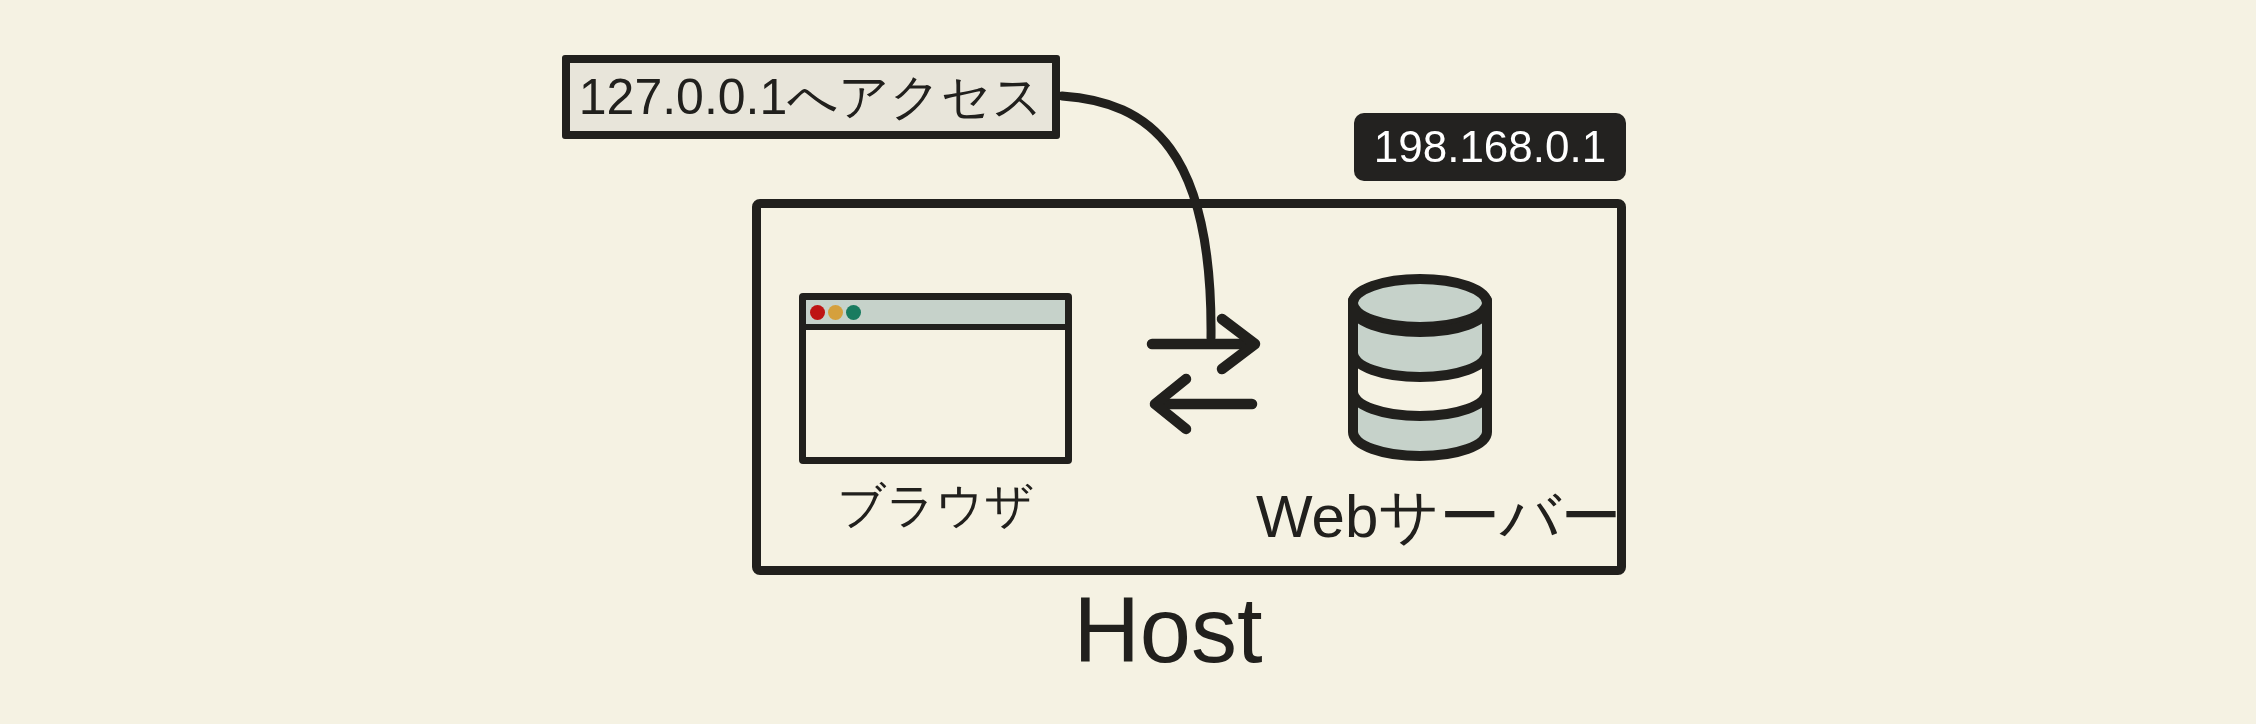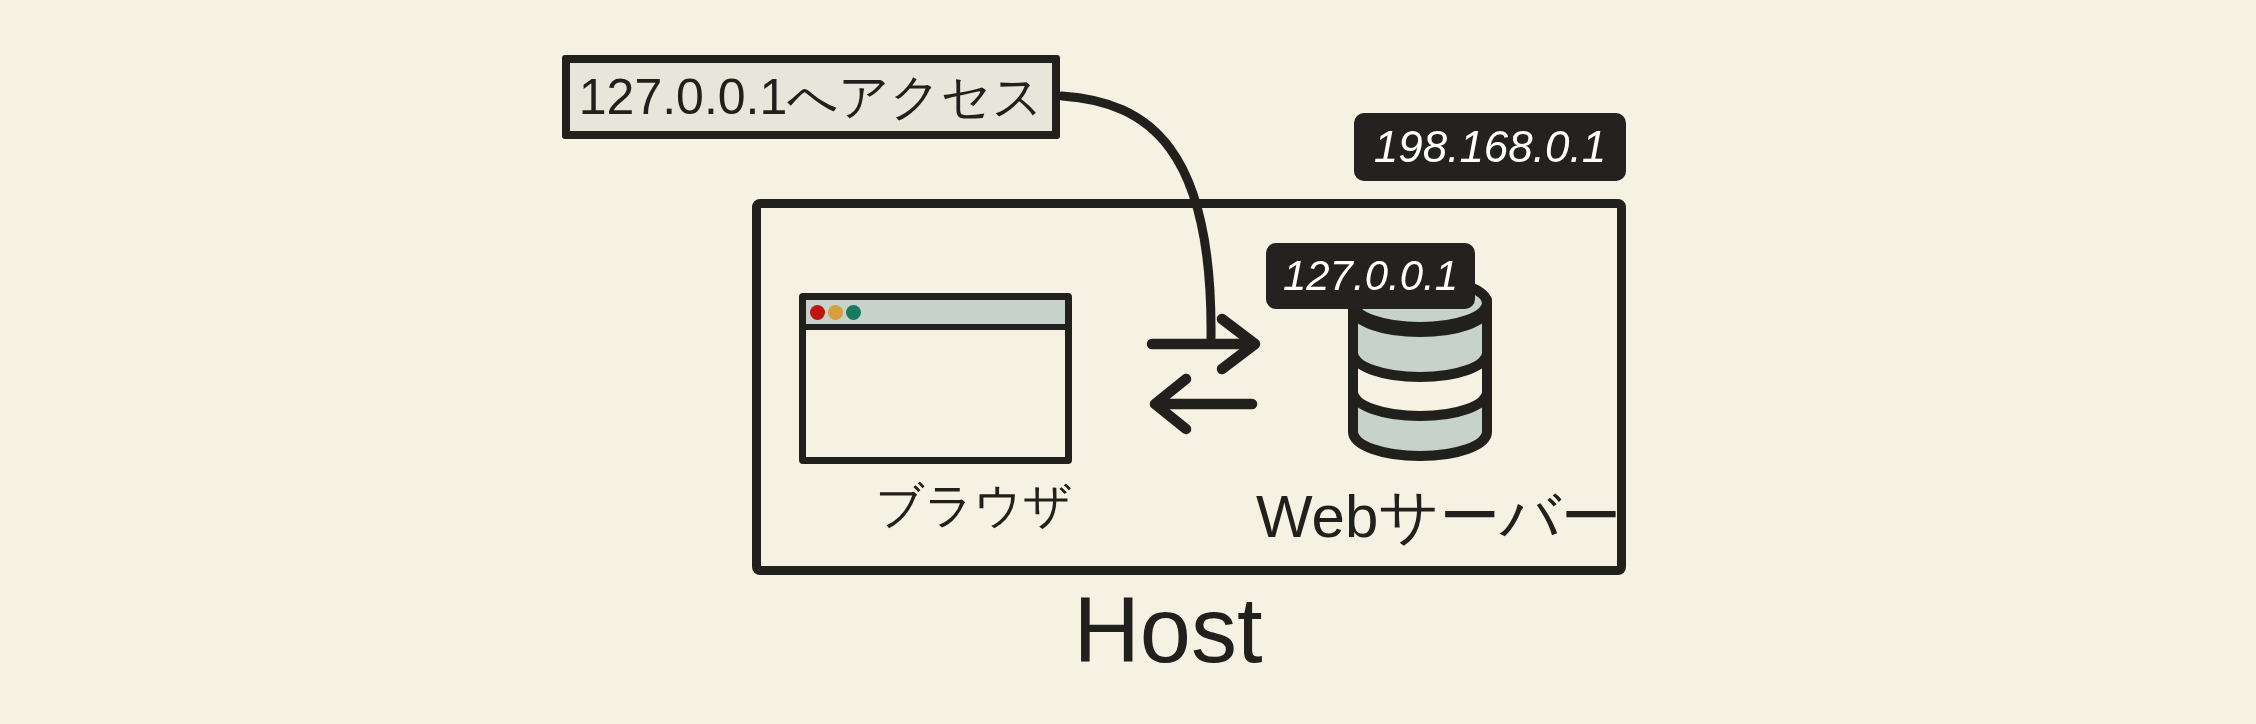--- a/index.html
+++ b/index.html
@@ -38,21 +38,20 @@
     white-space:nowrap;
   }
 
   
   .badge{
     background:var(--badge-bg,#232220);
     color:#FFFFFF;
     border-radius:10px;
     display:flex;align-items:center;justify-content:center;
     white-space:nowrap;
-    font-style:italic;
   }
   .badge-external{left:1354px;top:113px;width:272px;height:68px;font-size:44px;}
   .badge-server{left:1266px;top:243px;width:209px;height:66px;font-size:42px;}
 
   
   .browser{
     left:799px;top:293px;width:273px;height:171px;
     border:7px solid var(--ink,#21201D);
     border-radius:4px;
     background:var(--bg,#F5F2E3);
@@ -62,21 +61,21 @@
     height:24px;
     background:var(--sage,#C6D2CA);
     border-bottom:6px solid var(--ink,#21201D);
     display:flex;align-items:center;
     padding-left:4px;gap:3px;
   }
   .dot{width:15px;height:15px;border-radius:50%;flex:0 0 auto;}
 
   
   .caption{
-    text-align:right;
+    text-align:center;
     color:var(--ink,#21201D);
     white-space:nowrap;
   }
   .caption-browser{left:799px;top:474px;width:273px;font-size:48px;}
   .caption-server{left:1256px;top:477px;width:340px;font-size:60px;}
 
   
   .draw-layer{left:0;top:0;width:2256px;height:724px;pointer-events:none;}
   .stroke{stroke:var(--ink,#21201D);fill:none;stroke-linecap:round;stroke-linejoin:round;}
   .fill-sage{fill:var(--sage,#C6D2CA);}
@@ -122,22 +121,19 @@
   </svg>
 
   <div class="abs access-label">
     <span>127.0.0.1へアクセス</span>
   </div>
 
   <div class="abs badge badge-external">
     <span>198.168.0.1</span>
   </div>
 
-  <div class="abs badge badge-server">
-    <span>127.0.0.1</span>
-  </div>
 
   <div class="abs caption caption-browser">ブラウザ</div>
   <div class="abs caption caption-server">Webサーバー</div>
 
   <div class="abs host-label">Host</div>
 
 </div>
 
 </body></html>

